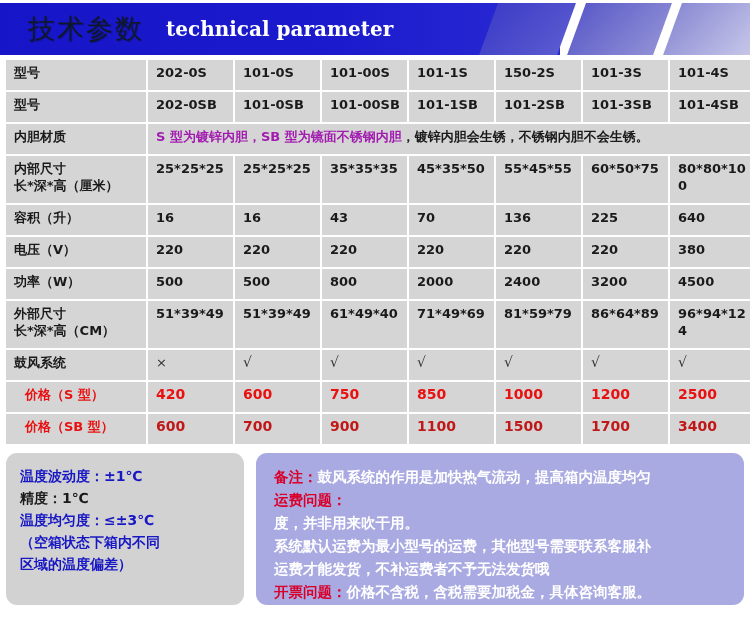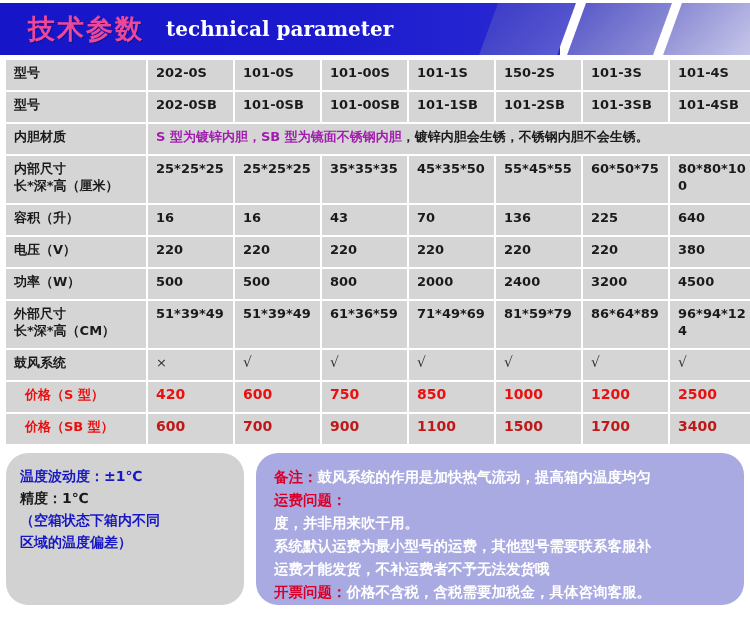--- a/index.html
+++ b/index.html
@@ -56,23 +56,23 @@
   .banner-titles {
     position: absolute;
     left: 0;
     top: 3px;
     height: 52px;
     display: flex;
     align-items: center;
     z-index: 5;
   }
   .banner-cn {
-    color: #ec4899;
+    color: #0f172a;
     font-size: 27px;
-    font-weight: bold;
+    font-weight: normal;
     letter-spacing: 2px;
     margin-left: 28px;
     text-shadow: 1px 1px 0 rgba(0,0,0,0.25);
   }
   .banner-en {
     color: #ffffff;
     font-family: "DejaVu Serif", "Liberation Serif", serif;
     font-size: 20px;
     font-weight: bold;
     margin-left: 22px;
@@ -129,21 +129,21 @@
   .mark-cross { font-size: 13px; }
 
   
   .panels {
     position: relative;
     margin-top: 7px;
     height: 160px;
   }
   .panel {
     position: absolute;
-    border-radius: 22px;
+    border-radius: 11px;
     box-sizing: border-box;
   }
   .panel-left {
     left: 6px;
     top: 0;
     width: 238px;
     height: 152px;
     background: #d2d2d2;
     padding: 12px 0 0 14px;
   }
@@ -267,21 +267,21 @@
         <td class="datacol"><span>3200</span></td>
         <td class="datacol"><span>4500</span></td>
       </tr>
       <tr class="r-outer">
         <td class="label">
           <div class="label-two">外部尺寸</div>
           <div class="label-two">长*深*高（CM）</div>
         </td>
         <td class="datacol"><span>51*39*49</span></td>
         <td class="datacol"><span>51*39*49</span></td>
-        <td class="datacol"><span>61*36*59</span></td>
+        <td class="datacol"><span>61*49*40</span></td>
         <td class="datacol"><span>71*49*69</span></td>
         <td class="datacol"><span>81*59*79</span></td>
         <td class="datacol"><span>86*64*89</span></td>
         <td class="datacol"><span>96*94*124</span></td>
       </tr>
       <tr class="r-blow">
         <td class="label">
           <div class="label-two">鼓风系统</div>
         </td>
         <td class="datacol"><span class="mark mark-cross">×</span></td>
@@ -316,20 +316,21 @@
         <td class="datacol"><span class="price-sb">1700</span></td>
         <td class="datacol"><span class="price-sb">3400</span></td>
       </tr>
     </tbody>
 </table>
 
 <div class="panels">
   <div class="panel panel-left">
       <div class="pl-line pl-blue">温度波动度：±1℃</div>
       <div class="pl-line pl-black">精度：1℃</div>
+      <div class="pl-line pl-blue">温度均匀度：≤±3℃</div>
       <div class="pl-line pl-blue">（空箱状态下箱内不同</div>
       <div class="pl-line pl-blue">区域的温度偏差）</div>
     </div>
   <div class="panel panel-right">
       <div class="pr-line"><span class="pr-red">备注：</span><span>鼓风系统的作用是加快热气流动，提高箱内温度均匀</span></div>
       <div class="pr-line"><span class="pr-red">运费问题：</span></div>
       <div class="pr-line"><span>度，并非用来吹干用。</span></div>
       <div class="pr-line"><span>系统默认运费为最小型号的运费，其他型号需要联系客服补</span></div>
       <div class="pr-line"><span>运费才能发货，不补运费者不予无法发货哦</span></div>
       <div class="pr-line"><span class="pr-red">开票问题：</span><span>价格不含税，含税需要加税金，具体咨询客服。</span></div>

